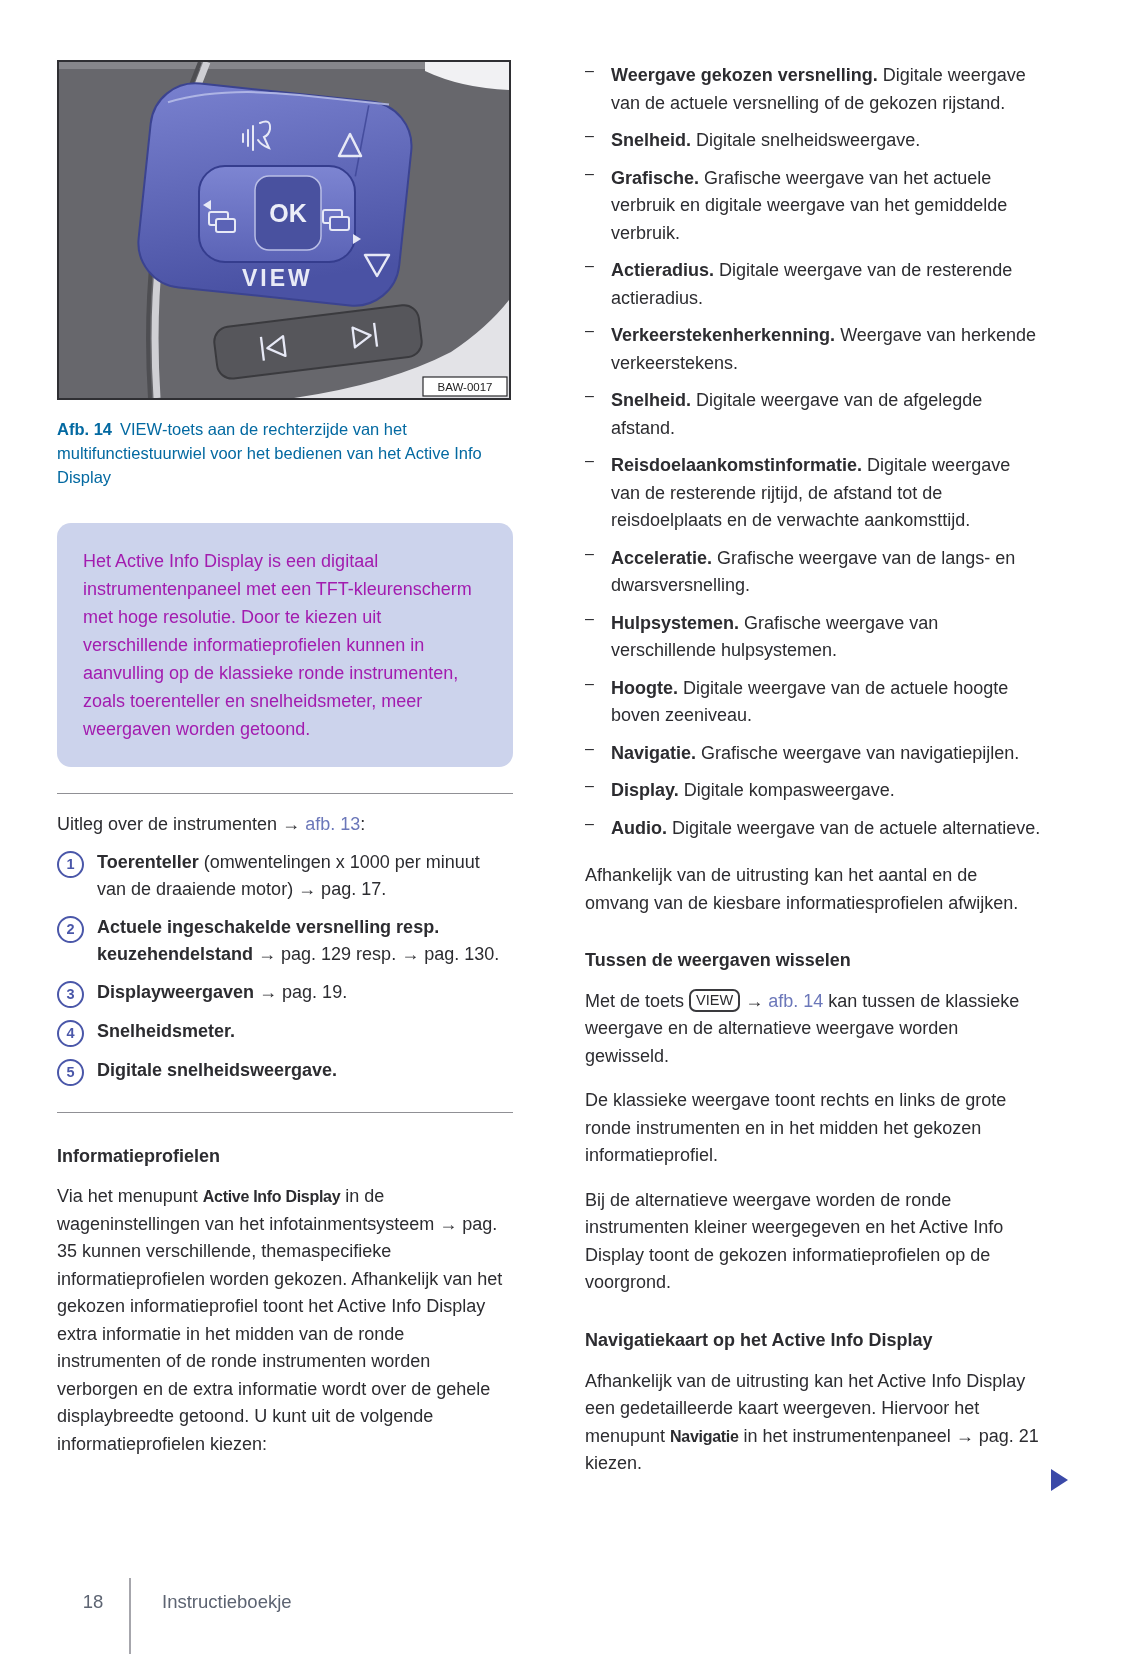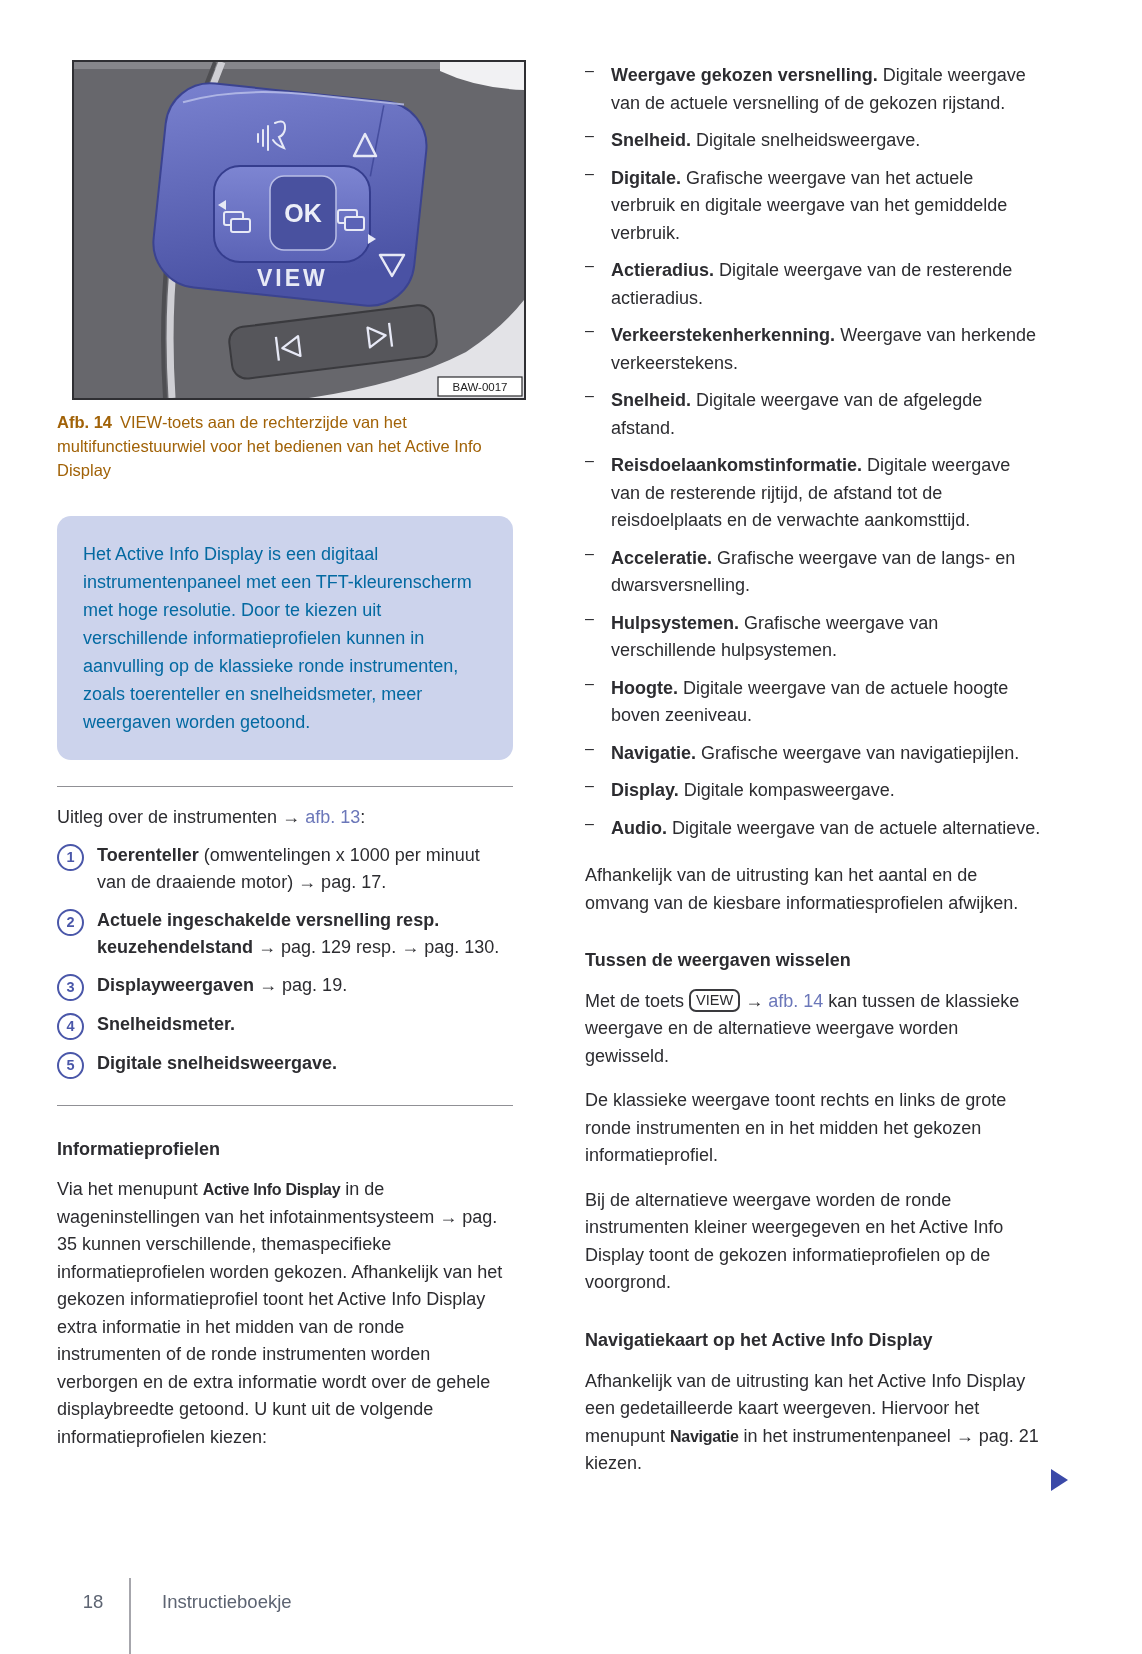--- a/index.html
+++ b/index.html
@@ -10,28 +10,28 @@
   }
   .col { position:absolute; width:456px; }
   .col-left  { left:57px;  top:60px; }
   .col-right { left:585px; top:52px; }
 
   p { margin:0; font-size:18px; line-height:27.5px; }
   .para { margin-top:17px; }
   b { font-weight:bold; }
   .link { color:#6b77b9; }
 
-  .figure { width:450px; border:2px solid #2f2f33; background:#bef264;margin-left:15px; }
+  .figure { width:450px; border:2px solid #2f2f33; background:#bef264; }
   .figure svg { display:block; }
-  .caption { margin-top:10px; font-size:16.5px; line-height:24px; color:#a16207; }
+  .caption { margin-top:17px; font-size:16.5px; line-height:24px; color:#0369a1; }
   .caption b { margin-right:8px; }
 
   .info-box {
     margin-top:34px; background:#ccd3ec; border-radius:14px;
-    padding:24px 26px; color:#0369a1;
+    padding:24px 26px; color:#a21caf;
   }
   .info-box p { font-size:18px; line-height:28px; }
 
   .rule { border:none; border-top:1.5px solid #909095; margin:26px 0 0 0; }
 
   .legend-intro { margin-top:17px; }
   .legend-item { display:flex; margin-top:10px; }
   .circle-num {
     flex:none; width:23px; height:23px; border:2px solid #4a57a9; border-radius:50%;
     color:#4a57a9; font-size:14.5px; font-weight:bold; text-align:center; line-height:23px;
@@ -186,21 +186,21 @@
   <div class="bullet-item">
     <span class="dash">–</span>
     <p><b>Weergave gekozen versnelling.</b> <span>Digitale weergave van de actuele versnelling of de gekozen rijstand.</span></p>
   </div>
   <div class="bullet-item">
     <span class="dash">–</span>
     <p><b>Snelheid.</b> <span>Digitale snelheidsweergave.</span></p>
   </div>
   <div class="bullet-item">
     <span class="dash">–</span>
-    <p><b>Digitale.</b> <span>Grafische weergave van het actuele verbruik en digitale weergave van het gemiddelde verbruik.</span></p>
+    <p><b>Grafische.</b> <span>Grafische weergave van het actuele verbruik en digitale weergave van het gemiddelde verbruik.</span></p>
   </div>
   <div class="bullet-item">
     <span class="dash">–</span>
     <p><b>Actieradius.</b> <span>Digitale weergave van de resterende actieradius.</span></p>
   </div>
   <div class="bullet-item">
     <span class="dash">–</span>
     <p><b>Verkeerstekenherkenning.</b> <span>Weergave van herkende verkeerstekens.</span></p>
   </div>
   <div class="bullet-item">

